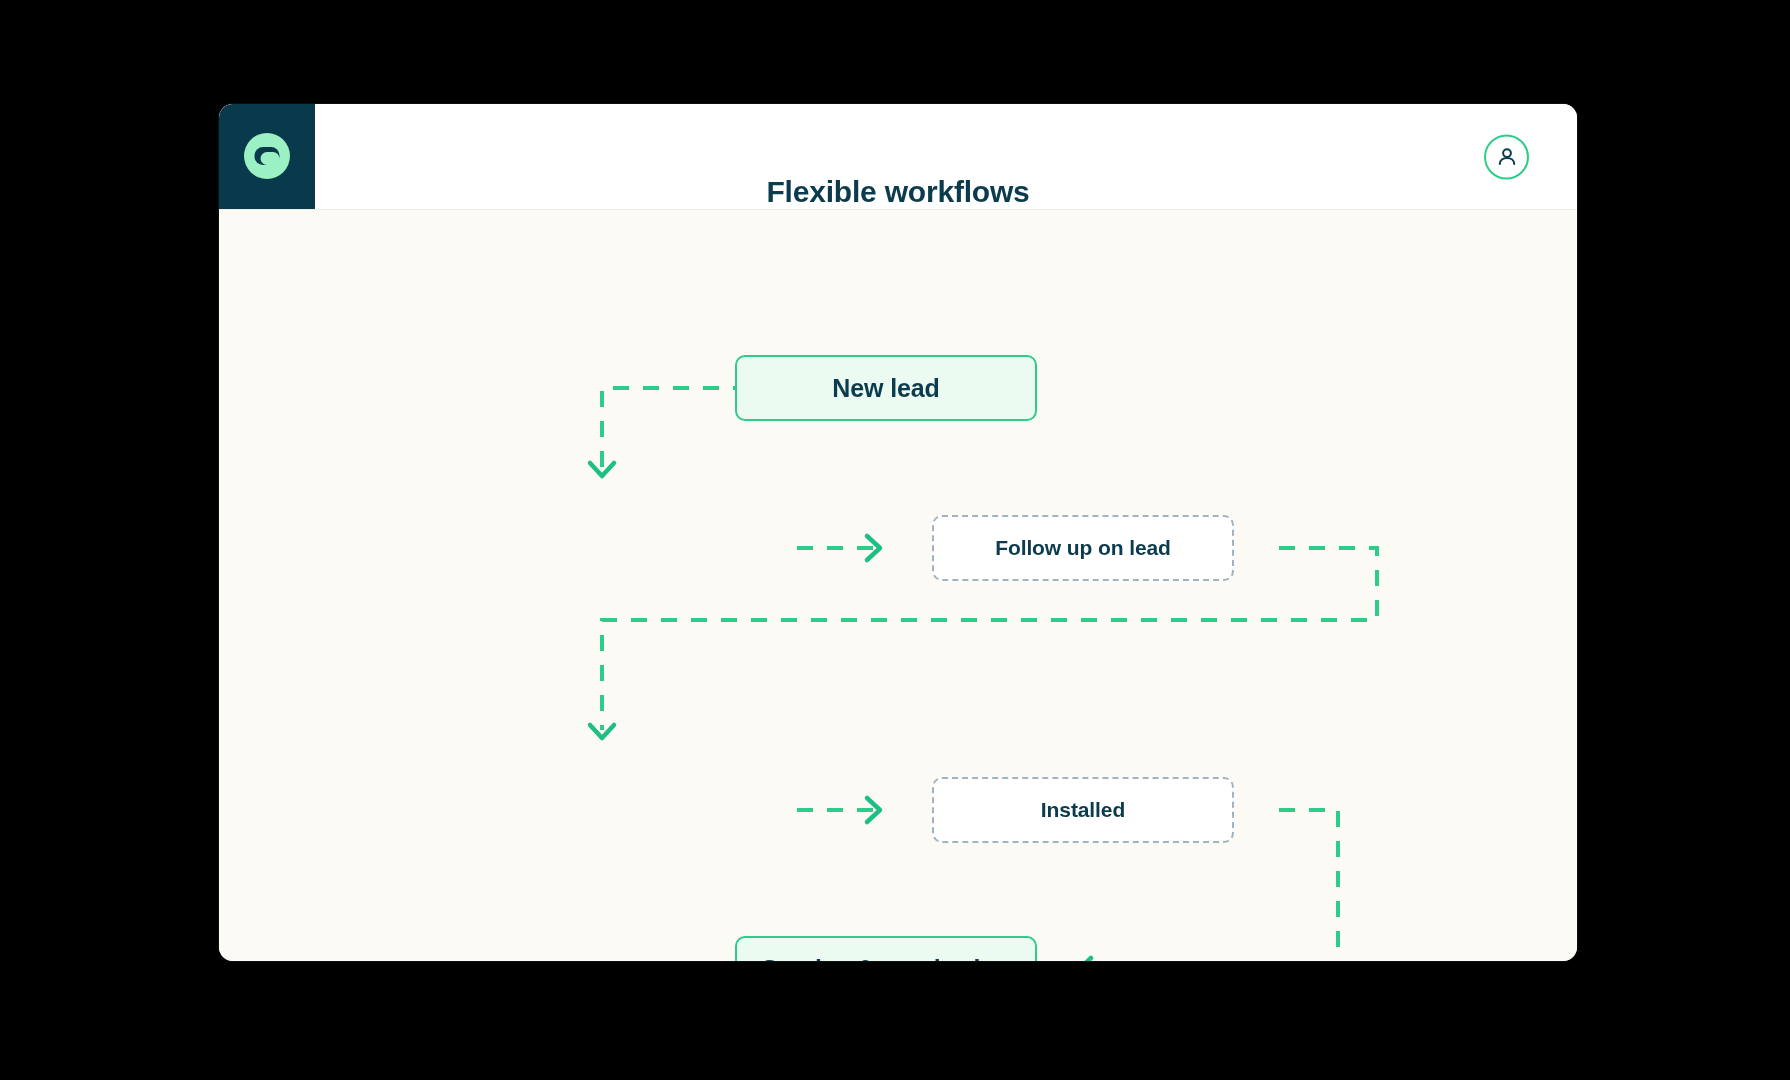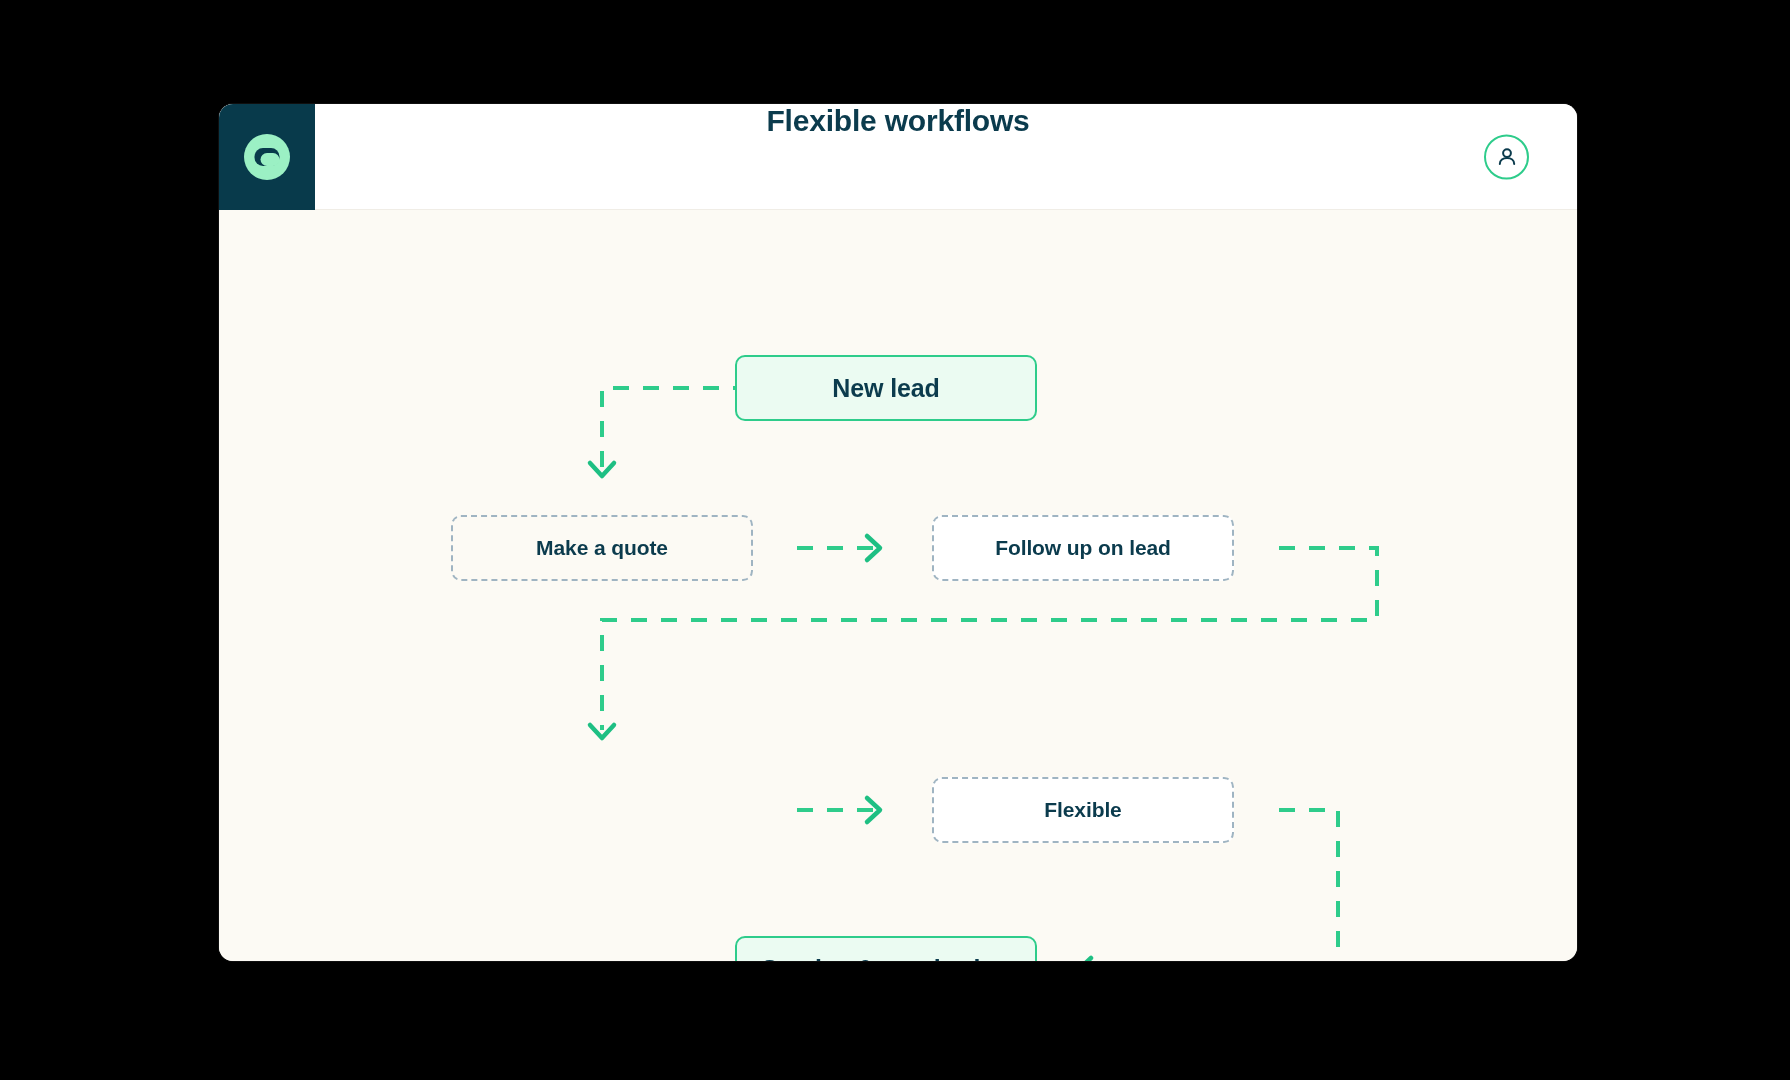--- a/index.html
+++ b/index.html
@@ -32,21 +32,21 @@
     box-shadow: 0 0 0 1px rgba(255,255,255,0.06);
   }
 
   
   #app-header {
     position: relative;
     height: 106px;
     width: 100%;
     background: #FFFFFF;
     display: flex;
-    align-items: flex-start;
+    align-items: flex-end;
     border-bottom: 1px solid #F0EDE6;
   }
 
   #logo-tile {
     width: 96px;
     height: 106px;
     background: #083A4B;
     display: flex;
     align-items: center;
     justify-content: center;
@@ -181,24 +181,23 @@
           <path d="M371 253 L383 266 L395 253"></path>
           <path d="M648 326 L661 338 L648 350"></path>
           <path d="M371 515 L383 528 L395 515"></path>
           <path d="M648 588 L661 600 L648 612"></path>
           <path d="M872 748 L859 760 L872 772"></path>
         </g>
       </svg>
 
       <div id="node-new-lead" class="node primary">New lead</div>
 
-      <div id="node-make-quote" class="node draft ghost">Make a quote</div>
 
       <div id="node-follow-up" class="node draft">Follow up on lead</div>
 
 
-      <div id="node-installed" class="node draft">Flexible</div>
+      <div id="node-installed" class="node draft">Installed</div>
 
       <div id="node-service-monitor" class="node primary">Service &amp; monitoring</div>
 
     </div>
   </div>
 </div>
 
 </body></html>

